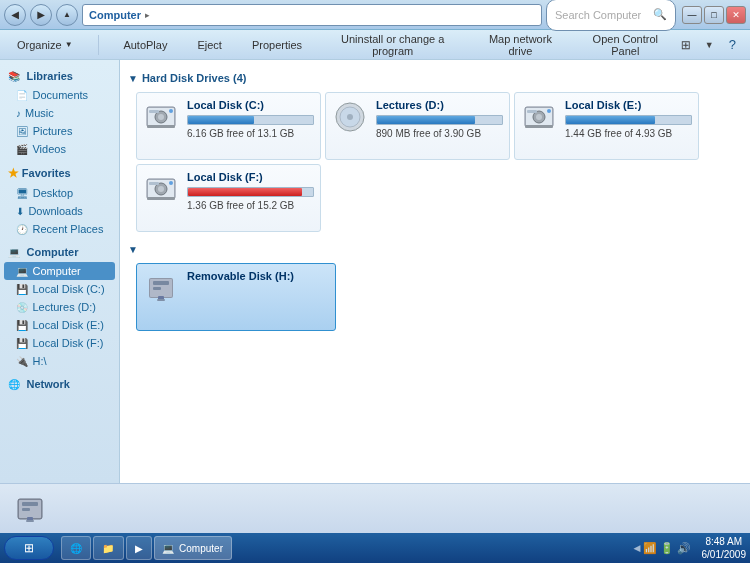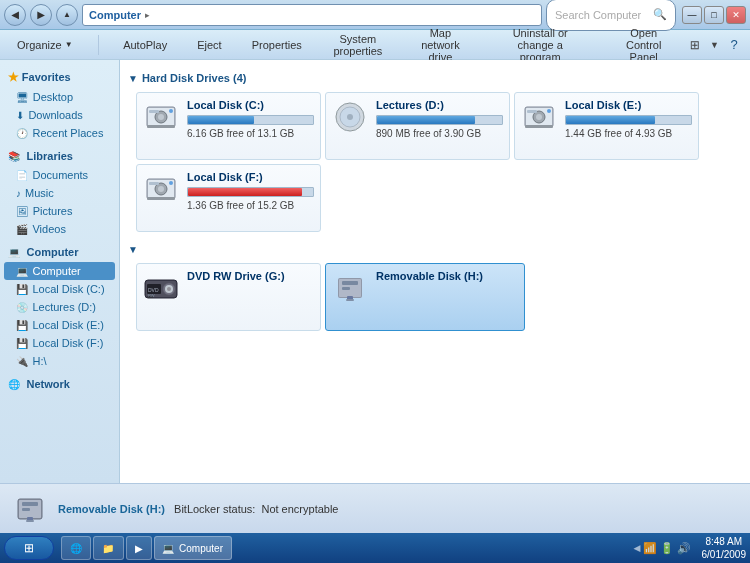--- a/index.html
+++ b/index.html
@@ -396,73 +396,72 @@
 
 <div class="toolbar">
   <button class="toolbar-btn">
     <span>Organize</span>
     <span style="font-size:8px;">▼</span>
   </button>
   <div class="toolbar-sep"></div>
   <button class="toolbar-btn">AutoPlay</button>
   <button class="toolbar-btn">Eject</button>
   <button class="toolbar-btn">Properties</button>
-  <button class="toolbar-btn">System properties</button>
+  <button class="toolbar-btn">Uninstall or change a program</button>
   <button class="toolbar-btn">Map network drive</button>
-  <button class="toolbar-btn">Uninstall or change a program</button>
   <div class="toolbar-right">
     <button class="toolbar-btn">Open Control Panel</button>
     <div class="view-btn">⊞</div>
     <div class="view-btn" style="font-size:9px;">▼</div>
     <div class="view-btn" style="font-size:13px; color:#1a5587;">?</div>
   </div>
 </div>
 
 <div class="main-layout">
 
   <div class="sidebar">
     <div class="sidebar-section">
       <div class="sidebar-section-title">
+        <span style="font-size:10px; margin-right:3px;">📚</span>
+        <span>Libraries</span>
+      </div>
+      <div class="sidebar-item">
+        <span style="font-size:10px;">📄</span>
+        <span>Documents</span>
+      </div>
+      <div class="sidebar-item">
+        <span style="font-size:10px;">♪</span>
+        <span>Music</span>
+      </div>
+      <div class="sidebar-item">
+        <span style="font-size:10px;">🖼</span>
+        <span>Pictures</span>
+      </div>
+      <div class="sidebar-item">
+        <span style="font-size:10px;">🎬</span>
+        <span>Videos</span>
+      </div>
+    </div>
+
+    <div class="sidebar-section">
+      <div class="sidebar-section-title">
         <span class="star-icon">★</span>
         <span>Favorites</span>
       </div>
       <div class="sidebar-item">
         <span style="font-size:10px;">🖥</span>
         <span>Desktop</span>
       </div>
       <div class="sidebar-item">
         <span style="font-size:10px;">⬇</span>
         <span>Downloads</span>
       </div>
       <div class="sidebar-item">
         <span style="font-size:10px;">🕐</span>
         <span>Recent Places</span>
-      </div>
-    </div>
-
-    <div class="sidebar-section">
-      <div class="sidebar-section-title">
-        <span style="font-size:10px; margin-right:3px;">📚</span>
-        <span>Libraries</span>
-      </div>
-      <div class="sidebar-item">
-        <span style="font-size:10px;">📄</span>
-        <span>Documents</span>
-      </div>
-      <div class="sidebar-item">
-        <span style="font-size:10px;">♪</span>
-        <span>Music</span>
-      </div>
-      <div class="sidebar-item">
-        <span style="font-size:10px;">🖼</span>
-        <span>Pictures</span>
-      </div>
-      <div class="sidebar-item">
-        <span style="font-size:10px;">🎬</span>
-        <span>Videos</span>
       </div>
     </div>
 
     <div class="sidebar-section">
       <div class="sidebar-section-title">
         <span style="font-size:10px; margin-right:3px;">💻</span>
         <span>Computer</span>
       </div>
       <div class="sidebar-item active">
         <span style="font-size:10px;">💻</span>
@@ -588,38 +587,20 @@
         </div>
       </div>
     </div>
 
     <div class="section-header">
       <span class="section-arrow">▼</span>
     </div>
 
     <div class="removable-grid">
 
-      <div class="drive-item">
-        <div class="drive-icon-area">
-          <svg width="36" height="36" viewBox="0 0 36 36">
-            <rect x="2" y="10" width="32" height="18" rx="3" fill="#404050" stroke="#2a2a38" stroke-width="1"></rect>
-            <rect x="3" y="11" width="30" height="16" rx="2" fill="#50505e"></rect>
-            <rect x="4" y="14" width="14" height="10" rx="1" fill="#202028"></rect>
-            <ellipse cx="26" cy="19" rx="6" ry="6" fill="#707080" stroke="#5a5a68" stroke-width="0.5"></ellipse>
-            <ellipse cx="26" cy="19" rx="4" ry="4" fill="#c0c8d0"></ellipse>
-            <ellipse cx="26" cy="19" rx="2" ry="2" fill="#909098"></ellipse>
-            <rect x="4" y="26" width="6" height="2" rx="1" fill="#303038"></rect>
-            <text x="5" y="22" font-size="5" fill="#a0a8b8" font-family="Arial">DVD</text>
-            <text x="5" y="27" font-size="4" fill="#8090a0" font-family="Arial">RW</text>
-          </svg>
-        </div>
-        <div class="drive-info">
-          <div class="drive-name">DVD RW Drive (G:)</div>
-        </div>
-      </div>
 
       <div class="drive-item selected drive-item-wide">
         <div class="drive-icon-area">
           <svg width="36" height="36" viewBox="0 0 36 36">
             <rect x="6" y="8" width="24" height="20" rx="2" fill="#9098a8" stroke="#6870808" stroke-width="1"></rect>
             <rect x="7" y="9" width="22" height="18" rx="1" fill="#b0b8c8"></rect>
             <rect x="10" y="11" width="16" height="4" rx="1" fill="#7888a0"></rect>
             <rect x="10" y="17" width="8" height="3" rx="1" fill="#7888a0"></rect>
             <rect x="15" y="26" width="6" height="4" rx="1" fill="#6878a0"></rect>
             <rect x="14" y="29" width="8" height="3" rx="1" fill="#5868908" fill-opacity="0"></rect>
@@ -637,25 +618,20 @@
 <div class="status-bar">
   <svg width="36" height="36" viewBox="0 0 36 36">
     <rect x="6" y="8" width="24" height="20" rx="2" fill="#9098a8" stroke="#687080" stroke-width="1"></rect>
     <rect x="7" y="9" width="22" height="18" rx="1" fill="#b0b8c8"></rect>
     <rect x="10" y="11" width="16" height="4" rx="1" fill="#7888a0"></rect>
     <rect x="10" y="17" width="8" height="3" rx="1" fill="#7888a0"></rect>
     <rect x="15" y="26" width="6" height="4" rx="1" fill="#6878a0"></rect>
     <rect x="14" y="29" width="8" height="2" rx="1" fill="#8090a8"></rect>
   </svg>
   <div>
-    <div class="status-text">
-      <span class="status-name">Removable Disk (H:)</span>
-      <span style="margin-left:6px;">BitLocker status:</span>
-      <span style="margin-left:3px;">Not encryptable</span>
-    </div>
   </div>
 </div>
 
 <div class="taskbar">
   <div class="start-btn">
     <span style="font-size:12px;">⊞</span>
   </div>
   <div class="taskbar-items">
 
     <div class="taskbar-item">

